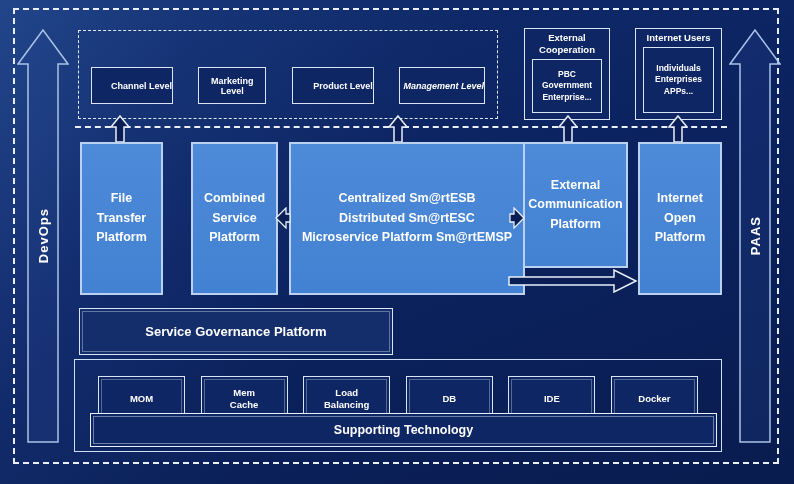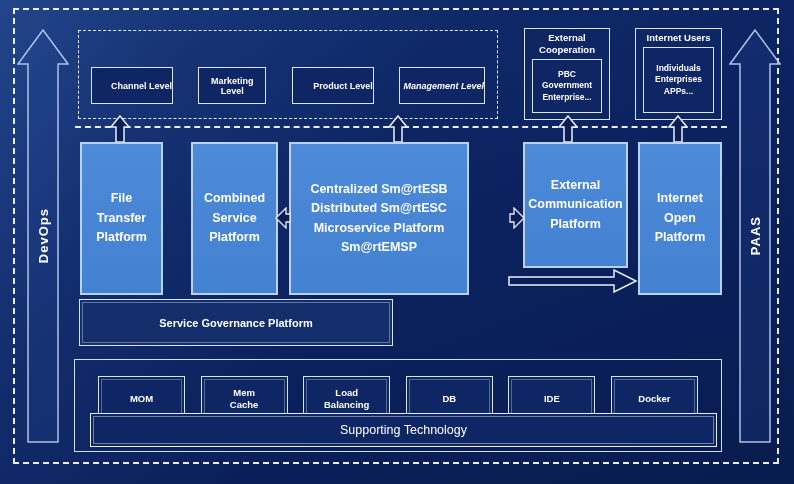--- a/index.html
+++ b/index.html
@@ -67,33 +67,33 @@
   
   .platform{
     position:absolute; top:142px; height:153px;
     background:linear-gradient(180deg,#4d8ad8 0%, #4381d2 100%);
     border:2px solid #bad1ef;
     display:flex; align-items:center; justify-content:center;
     font-size:12.5px; font-weight:600; text-align:center; line-height:1.55;
   }
   .p1{ left:80px;  width:83px; }
   .p2{ left:191px; width:87px; }
-  .p3{ left:289px; width:180px; }
+  .p3{ left:289px; width:236px; }
   .p4{ left:523px; width:105px; height:126px; }
   .p5{ left:638px; width:84px; }
 
   .flow-arrow{ position:absolute; }
 
   
   .gov-box{
-    position:absolute; top:299px; height:47px; background:#132e6b;
+    position:absolute; top:308px; height:47px; background:#132e6b;
     border:1.5px solid #d9e4f4;
     box-shadow:inset 0 0 0 2px #132e6b, inset 0 0 0 3px rgba(217,228,244,0.40);
     display:flex; align-items:center; justify-content:center;
-    font-size:11px; font-weight:700;
+    font-size:13px; font-weight:700;
   }
   .gov-1{ left:79px; width:314px; }
   .gov-2{ left:407px; width:310px; }
 
   
   .bottom-section{
     position:absolute; left:74px; top:359px; width:648px; height:93px;
     border:1.5px solid #cfdff2;
   }
   .tech-row{
@@ -104,21 +104,21 @@
     width:87px; height:46px; background:#0e2764; border:1.5px solid #d9e4f4;
     box-shadow:inset 0 0 0 2px #0e2764, inset 0 0 0 3px rgba(217,228,244,0.35);
     display:flex; align-items:center; justify-content:center;
     font-size:9.5px; font-weight:700; text-align:center; line-height:1.3;
   }
   .supporting-bar{
     position:absolute; left:15px; right:4px; top:53px; height:34px;
     background:#0e2764; border:1.5px solid #e6eefa;
     box-shadow:inset 0 0 0 2px #0e2764, inset 0 0 0 3px rgba(230,238,250,0.45);
     display:flex; align-items:center; justify-content:center;
-    font-size:12.5px; font-weight:400;
+    font-size:12.5px; font-weight:700;
   }
 
   .preline{ white-space:pre-line; }
 </style>
 </head>
 <body>
 
 <div class="stage">
 
   <div class="outer-dashed"></div>

